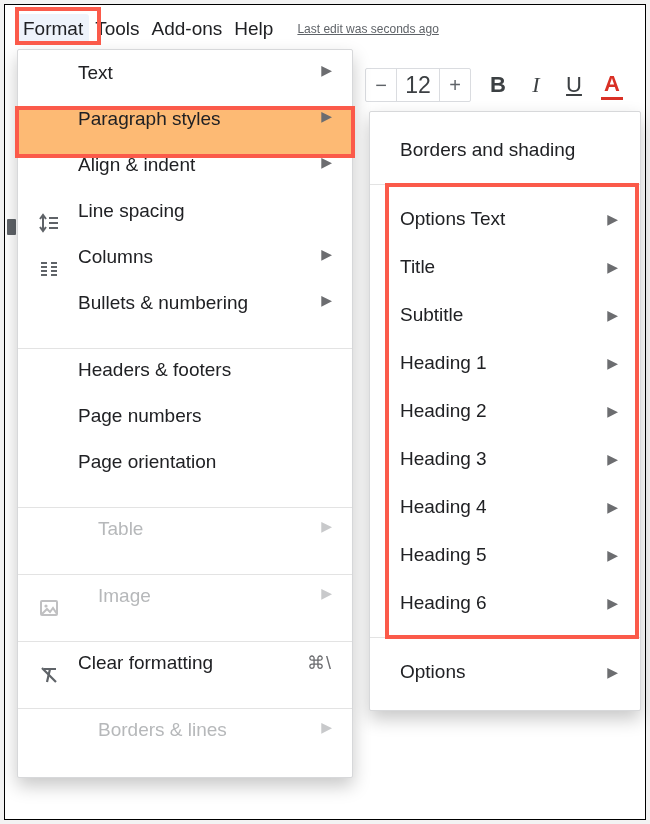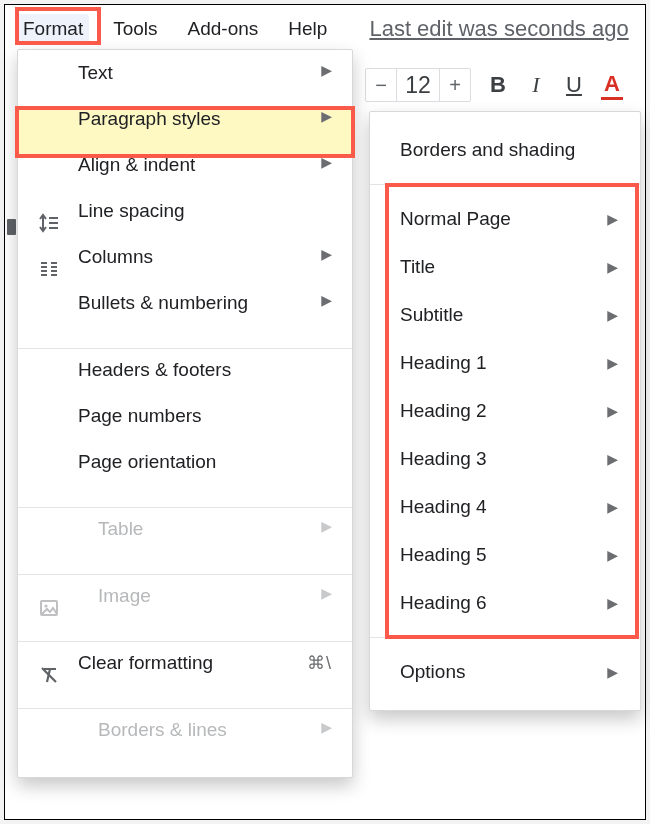--- a/index.html
+++ b/index.html
@@ -28,31 +28,30 @@
     z-index: 50;
   }
 
   
   .menubar {
     position: absolute;
     top: 7px; left: 12px;
     height: 34px;
     display: flex;
     align-items: center;
-    gap: 18px;
     font-size: 19px;
     color: #202124;
   }
   .menubar .mi { padding: 4px 6px; border-radius: 3px; }
   .menubar .mi.hl { background: #eef3fb; }
   .last-edit {
     color: #5f6368;
     text-decoration: underline;
     margin-left: 18px;
-    font-size: 22px;
+    font-size: 12px;
   }
 
   
   .toolbar {
     position: absolute;
     top: 60px; left: 360px;
     height: 40px;
     display: flex;
     align-items: center;
     gap: 16px;
@@ -101,21 +100,21 @@
     z-index: 10;
   }
   .ditem {
     height: 46px;
     display: flex;
     padding: 0 20px 0 20px;
     font-size: 19px;
     color: #202124;
     position: relative;
   }
-  .ditem.hl { background: #fef9c3; }
+  .ditem.hl { background: #fdba74; }
   .ditem.disabled { color: #b6b8ba; gap: 20px; }
   .ditem .ico { width: 40px; display: flex; align-items: center; justify-content: flex-start; }
   .ditem .lbl { flex: 1; }
   .ditem .chev { color: #6c6d70; font-size: 14px; }
   .ditem.disabled .chev { color: #c8c9cb; }
   .ditem .shortcut { color: #6c6d70; font-size: 18px; letter-spacing: 1px; }
   .dropdown hr {
     border: none;
     border-top: 1px solid #e3e3e3;
     margin: 10px 0;
@@ -277,21 +276,21 @@
         <span class="chev">▶</span>
       </div>
     </div>
 
   <div class="submenu" id="submenu">
       <div class="sitem">
         <span class="lbl">Borders and shading</span>
       </div>
       <hr>
       <div class="sitem">
-        <span class="lbl">Normal Page</span>
+        <span class="lbl">Options Text</span>
         <span class="chev">▶</span>
       </div>
       <div class="sitem">
         <span class="lbl">Title</span>
         <span class="chev">▶</span>
       </div>
       <div class="sitem">
         <span class="lbl">Subtitle</span>
         <span class="chev">▶</span>
       </div>

